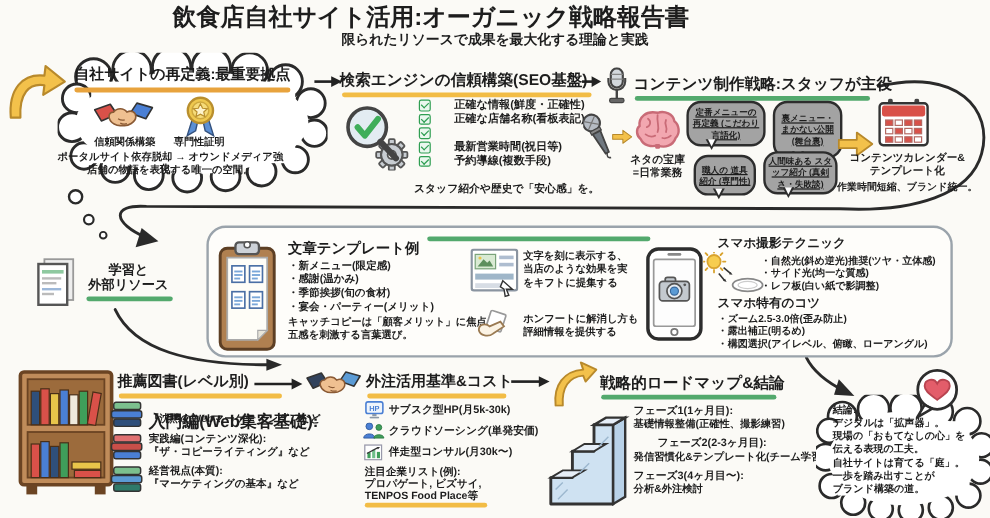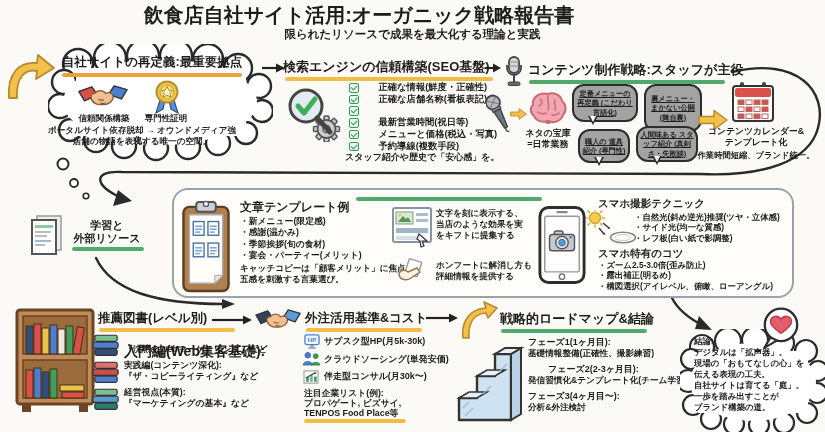--- a/index.html
+++ b/index.html
@@ -134,24 +134,20 @@
       </div>
     <div class="chk-row">
         <span class="chk"></span>
       </div>
     <div class="chk-row">
         <span class="chk"></span>
         <span class="chk-label">最新営業時間(祝日等)</span>
       </div>
     <div class="chk-row">
         <span class="chk"></span>
-        <span class="chk-label">メニューと価格(税込・写真)</span>
-      </div>
-    <div class="chk-row">
-        <span class="chk"></span>
         <span class="chk-label">予約導線(複数手段)</span>
       </div>
   </div>
   <div class="t" style="left:345px;top:152px;font-size:9px;">スタッフ紹介や歴史で「安心感」を。</div>
 
   <svg class="abs" style="left:503px;top:56px;" width="22" height="33" viewBox="0 0 22 33">
     <rect x="6" y="1" width="10" height="16" rx="5" fill="#d3d8dd" stroke="#444" stroke-width="1.8"></rect>
     <path d="M6,6 h10 M6,10 h10" stroke="#888" stroke-width="1"></path>
     <path d="M4,9 v3 a7,7 0 0 0 14,0 v-3" stroke="#444" stroke-width="1.8" fill="none"></path>
     <line x1="11" y1="19" x2="11" y2="26" stroke="#444" stroke-width="2"></line>

